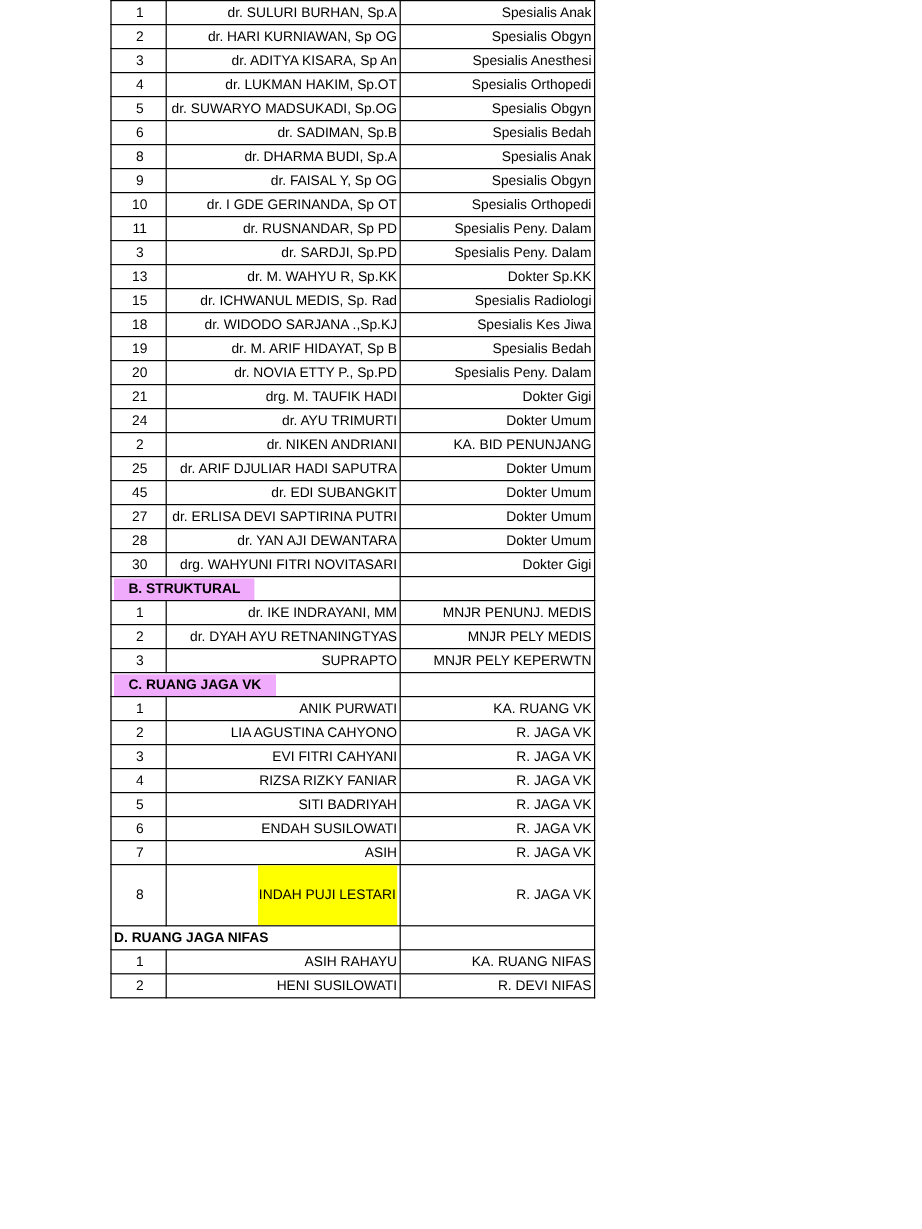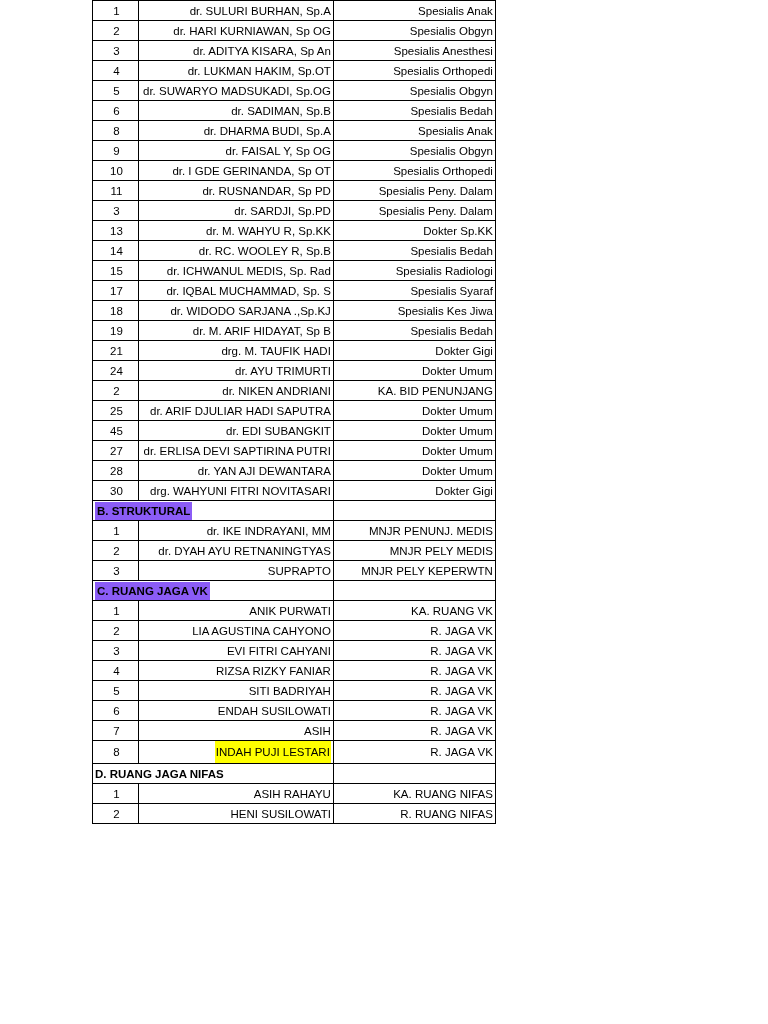--- a/index.html
+++ b/index.html
@@ -49,28 +49,28 @@
 
   
   tr.section td {
     font-weight: bold;
   }
   tr.section td.title-cell {
     text-align: left;
     padding-left: 2px;
   }
   span.hl-red {
-    background: #8b5cf6;
+    background: #f0abfc;
     display: inline-block;
-    padding: 0 2px;
+    padding: 0 12px;
   }
   span.hl-yellow {
     background: #ffff00;
     display: inline-block;
-    padding: 2px 1px;
+    padding: 16px 1px;
   }
   tr.section td.blank-cell { }
 </style>
 </head>
 <body>
 
 <div id="sheet">
   <table class="doc-table">
     <colgroup>
       <col class="c-no">
@@ -132,45 +132,40 @@
           <td class="no">3</td>
           <td class="name">dr. SARDJI, Sp.PD</td>
           <td class="role">Spesialis Peny. Dalam</td>
         </tr>
         <tr>
           <td class="no">13</td>
           <td class="name">dr. M. WAHYU R, Sp.KK</td>
           <td class="role">Dokter Sp.KK</td>
         </tr>
         <tr>
-          <td class="no">14</td>
-          <td class="name">dr. RC. WOOLEY R, Sp.B</td>
-          <td class="role">Spesialis Bedah</td>
-        </tr>
-        <tr>
           <td class="no">15</td>
           <td class="name">dr. ICHWANUL MEDIS, Sp. Rad</td>
           <td class="role">Spesialis Radiologi</td>
         </tr>
         <tr>
-          <td class="no">17</td>
-          <td class="name">dr. IQBAL MUCHAMMAD, Sp. S</td>
-          <td class="role">Spesialis Syaraf</td>
-        </tr>
-        <tr>
           <td class="no">18</td>
           <td class="name">dr. WIDODO SARJANA .,Sp.KJ</td>
           <td class="role">Spesialis Kes Jiwa</td>
         </tr>
         <tr>
           <td class="no">19</td>
           <td class="name">dr. M. ARIF HIDAYAT, Sp B</td>
           <td class="role">Spesialis Bedah</td>
         </tr>
         <tr>
+          <td class="no">20</td>
+          <td class="name">dr. NOVIA ETTY P., Sp.PD</td>
+          <td class="role">Spesialis Peny. Dalam</td>
+        </tr>
+        <tr>
           <td class="no">21</td>
           <td class="name">drg. M. TAUFIK HADI</td>
           <td class="role">Dokter Gigi</td>
         </tr>
         <tr>
           <td class="no">24</td>
           <td class="name">dr. AYU TRIMURTI</td>
           <td class="role">Dokter Umum</td>
         </tr>
         <tr>
@@ -271,17 +266,17 @@
           <td class="blank-cell">&nbsp;</td>
         </tr>
         <tr>
           <td class="no">1</td>
           <td class="name">ASIH RAHAYU</td>
           <td class="role">KA. RUANG NIFAS</td>
         </tr>
         <tr>
           <td class="no">2</td>
           <td class="name">HENI SUSILOWATI</td>
-          <td class="role">R. RUANG NIFAS</td>
+          <td class="role">R. DEVI NIFAS</td>
         </tr>
       </tbody>
   </table>
 </div>
 
 </body></html>

